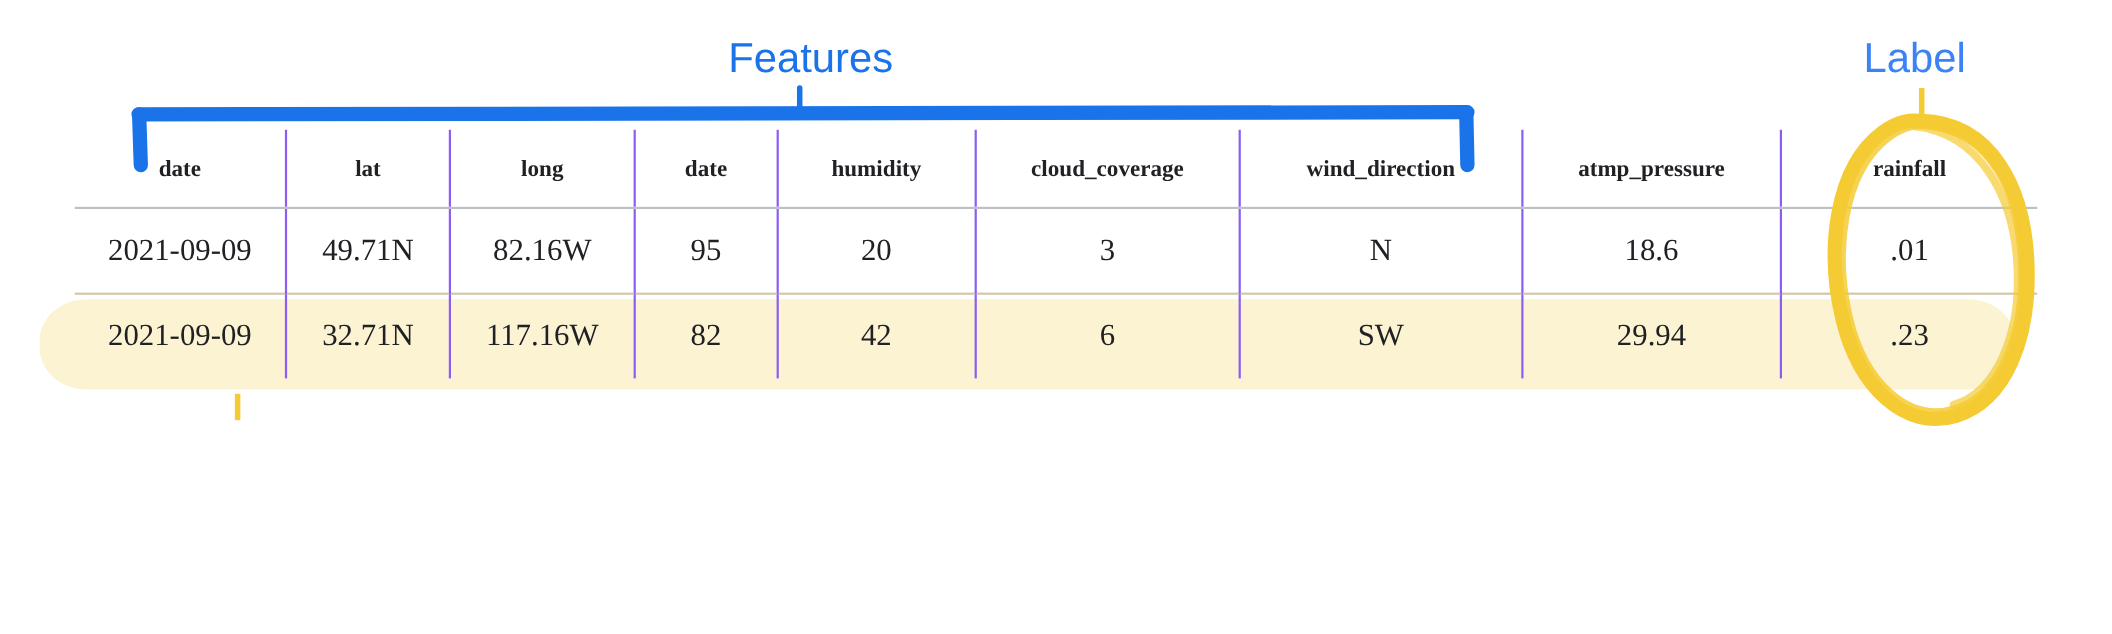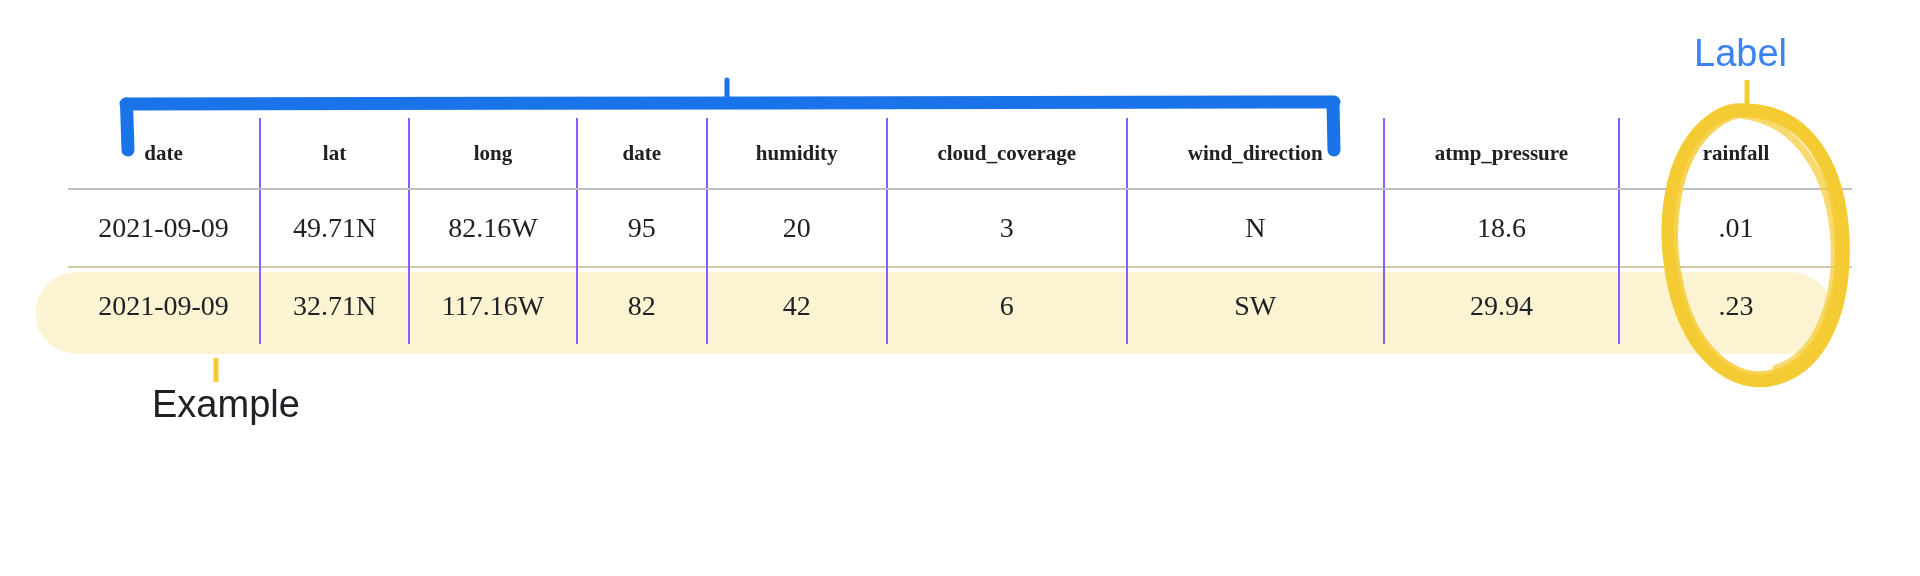--- a/index.html
+++ b/index.html
@@ -217,18 +217,18 @@
       <path d="M1741 115
                C1800 122 1831 178 1834 243
                C1837 302 1816 356 1776 368" stroke-width="7" opacity="0.7"></path>
     </g>
 
     <g>
       <path d="M1747 80 L1747 109" stroke="#f5cb34" stroke-width="5" stroke-linecap="butt" fill="none"></path>
     </g>
   </svg>
 
+  <div class="anno-text" id="features-label">Features</div>
 
   <div class="anno-text" id="label-label">Label</div>
 
-  <div class="anno-text" id="example-label">Example</div>
 
 </div>
 
 </body></html>

